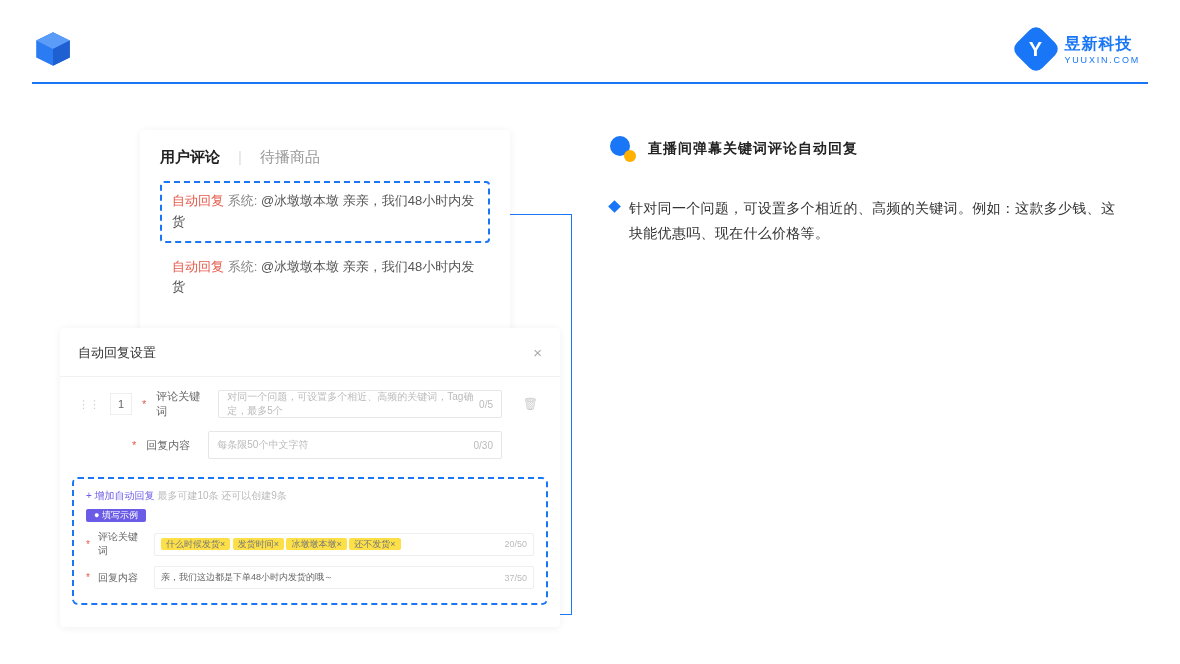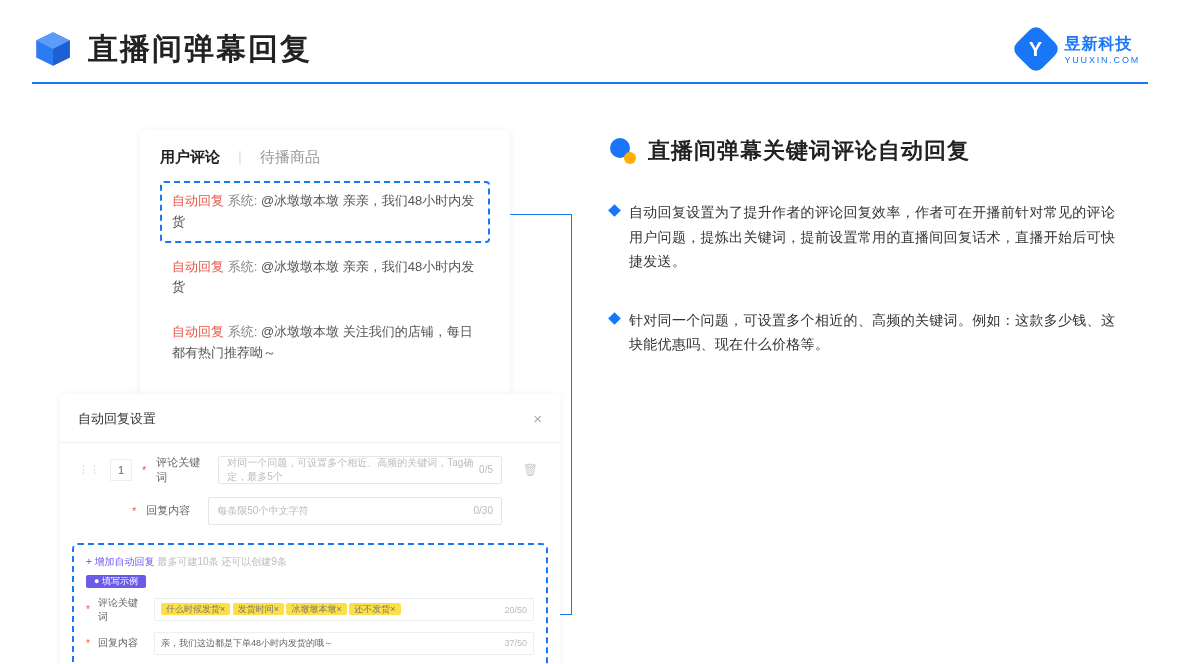--- a/index.html
+++ b/index.html
@@ -49,37 +49,36 @@
 .ex .cnt2{color:#bbb;font-size:9px}
 .line{position:absolute;border:1px solid #1976f6}
 .l1{top:84px;left:450px;width:62px;height:0;border-width:1px 0 0}
 .l2{top:84px;left:511px;width:0;height:400px;border-width:0 0 0 1px}
 .l3{top:484px;left:500px;width:12px;height:0;border-width:1px 0 0}
 .right{width:540px;padding-top:6px}
 .rhead{display:flex;align-items:center;gap:12px;margin-bottom:34px}
 .ricon{position:relative;width:26px;height:26px}
 .ricon .c1{position:absolute;width:20px;height:20px;background:#1976f6;border-radius:50%;top:0;left:0}
 .ricon .c2{position:absolute;width:12px;height:12px;background:#ffb000;border-radius:50%;bottom:0;right:0}
-.rtitle{font-size:22px;font-weight:600;color:#222;letter-spacing:1px}
+.rtitle{font-size:14px;font-weight:600;color:#222;letter-spacing:1px}
 .bul{display:flex;gap:10px;margin-bottom:34px;padding-right:20px}
 .bul .dia{flex-shrink:0;width:9px;height:9px;background:#1976f6;transform:rotate(45deg);margin-top:6px}
 .bul p{font-size:14px;line-height:1.75;color:#333;letter-spacing:.3px}
 </style>
 </head>
 <body>
 
 <div class="header">
   <div class="hlogo">
     <svg viewBox="0 0 40 40">
         <polygon points="20,4 36,12 36,28 20,36 4,28 4,12" fill="#2b7bf3"></polygon>
         <polygon points="20,4 36,12 20,20 4,12" fill="#5a9cf7"></polygon>
         <polygon points="20,20 36,12 36,28 20,36" fill="#1e5fd1"></polygon>
       </svg>
   </div>
-  <div class="htitle">直播间弹幕回复</div>
   <div class="brand">
     <div class="brand-icon">
         <span>Y</span>
       </div>
     <div class="brand-txt">
       <div class="cn">昱新科技</div>
       <div class="en">YUUXIN.COM</div>
     </div>
   </div>
 </div>
@@ -95,25 +94,20 @@
       </div>
       <div class="msg hl">
         <span class="tag">自动回复</span>
         <span class="sys">系统:</span>
         <span>@冰墩墩本墩 亲亲，我们48小时内发货</span>
       </div>
       <div class="msg">
         <span class="tag">自动回复</span>
         <span class="sys">系统:</span>
         <span>@冰墩墩本墩 亲亲，我们48小时内发货</span>
-      </div>
-      <div class="msg">
-        <span class="tag">自动回复</span>
-        <span class="sys">系统:</span>
-        <span>@冰墩墩本墩 关注我们的店铺，每日都有热门推荐呦～</span>
       </div>
     </div>
 
     <div class="card card2">
       <div class="c2head">
         <span class="c2title">自动回复设置</span>
         <span class="c2close">×</span>
       </div>
       <div class="row">
         <span style="color:#ccc">⋮⋮</span>
@@ -171,20 +165,16 @@
   <div class="right">
     <div class="rhead">
       <div class="ricon">
           <div class="c1"></div>
           <div class="c2"></div>
         </div>
       <div class="rtitle">直播间弹幕关键词评论自动回复</div>
     </div>
     <div class="bul">
       <div class="dia"></div>
-      <p>自动回复设置为了提升作者的评论回复效率，作者可在开播前针对常见的评论用户问题，提炼出关键词，提前设置常用的直播间回复话术，直播开始后可快捷发送。</p>
-    </div>
-    <div class="bul">
-      <div class="dia"></div>
       <p>针对同一个问题，可设置多个相近的、高频的关键词。例如：这款多少钱、这块能优惠吗、现在什么价格等。</p>
     </div>
   </div>
 </div>
 
 </body></html>

